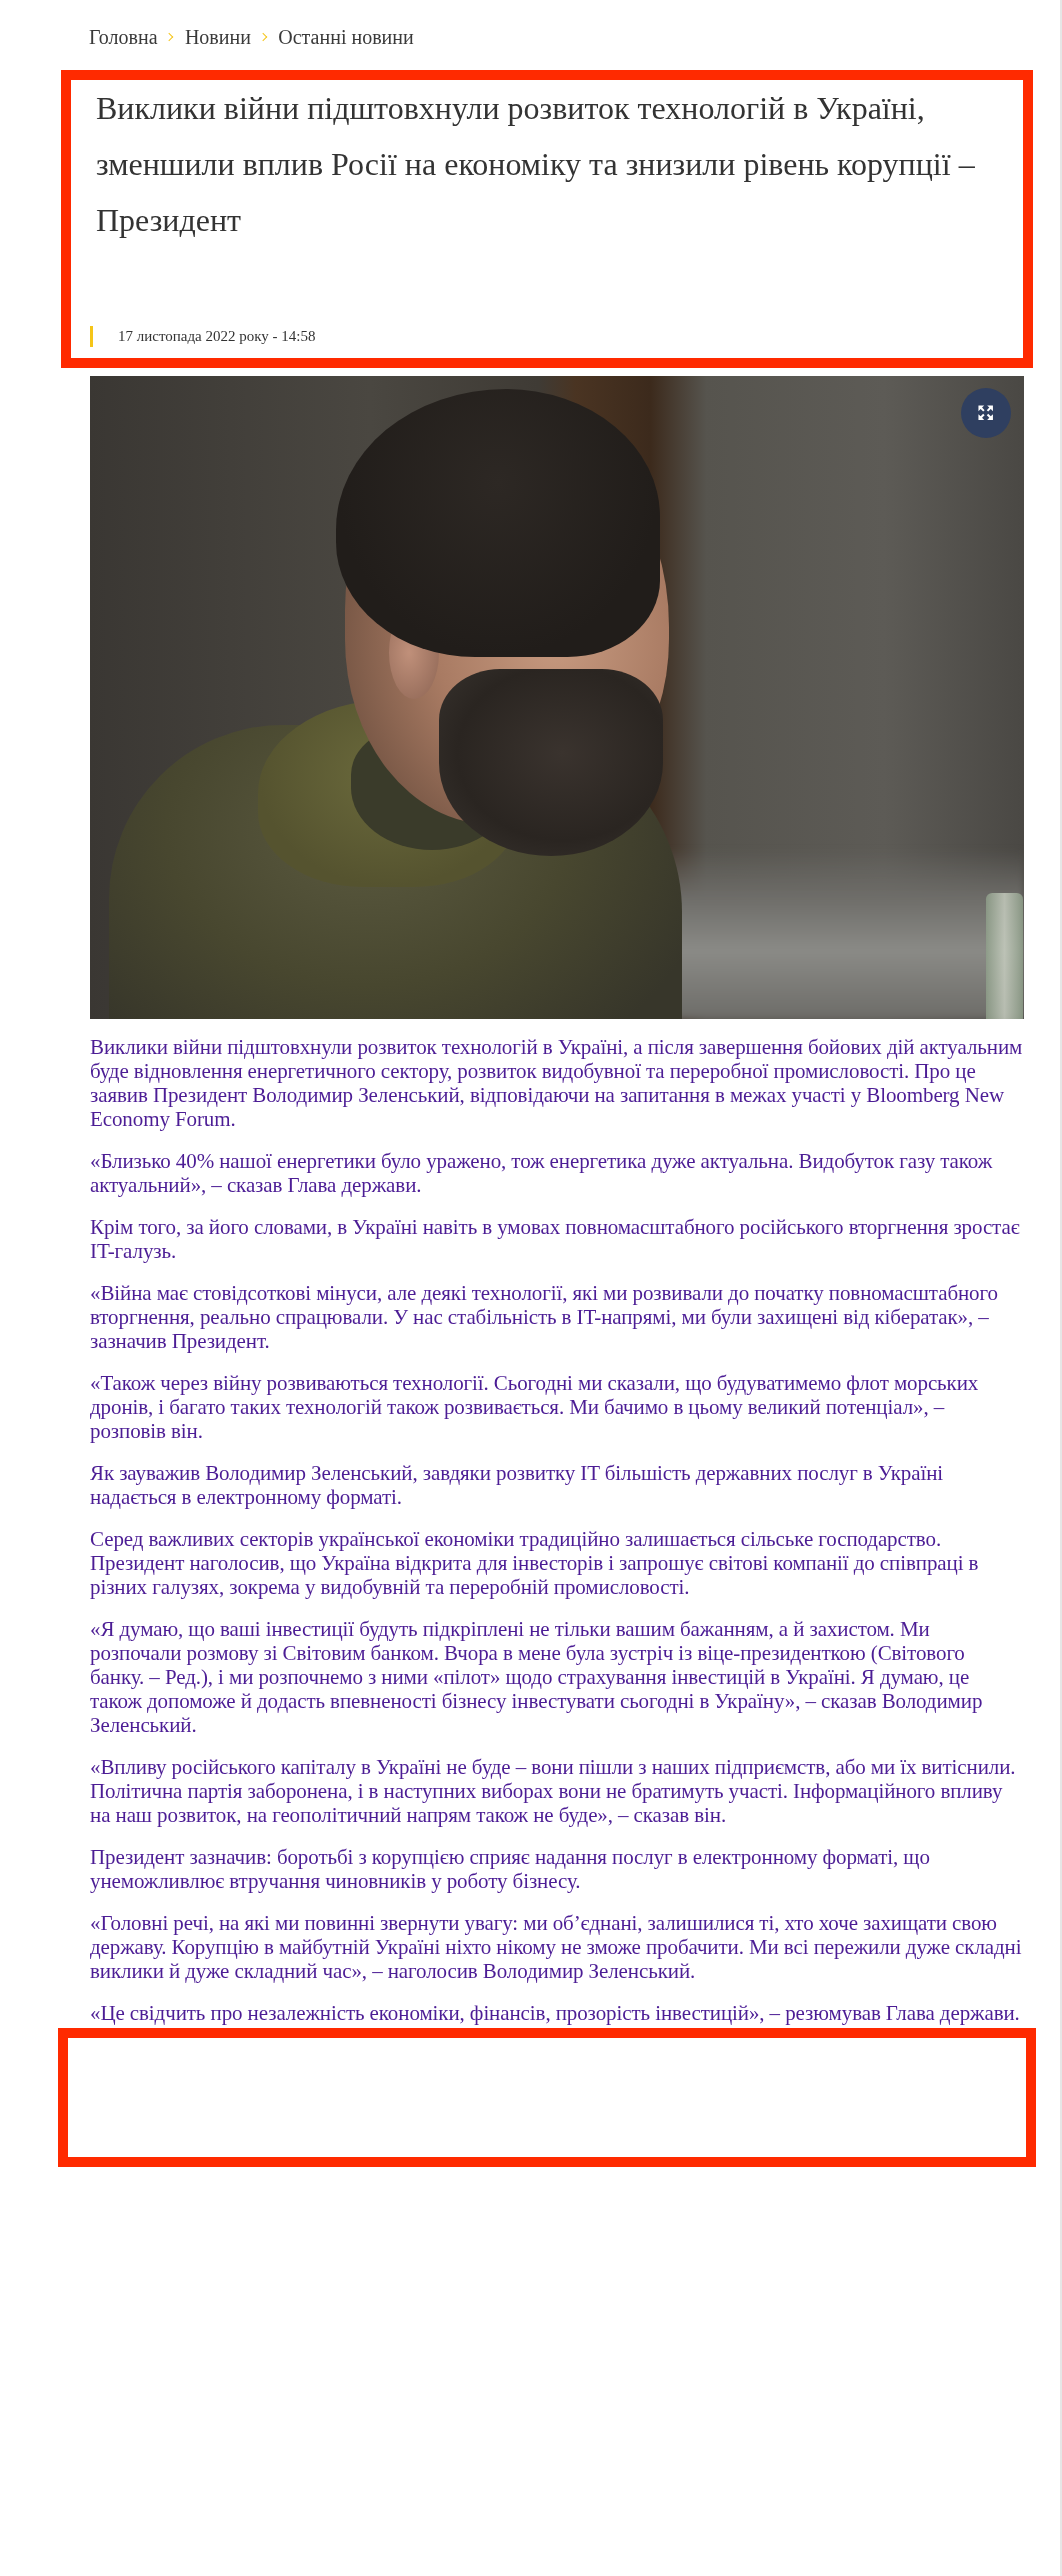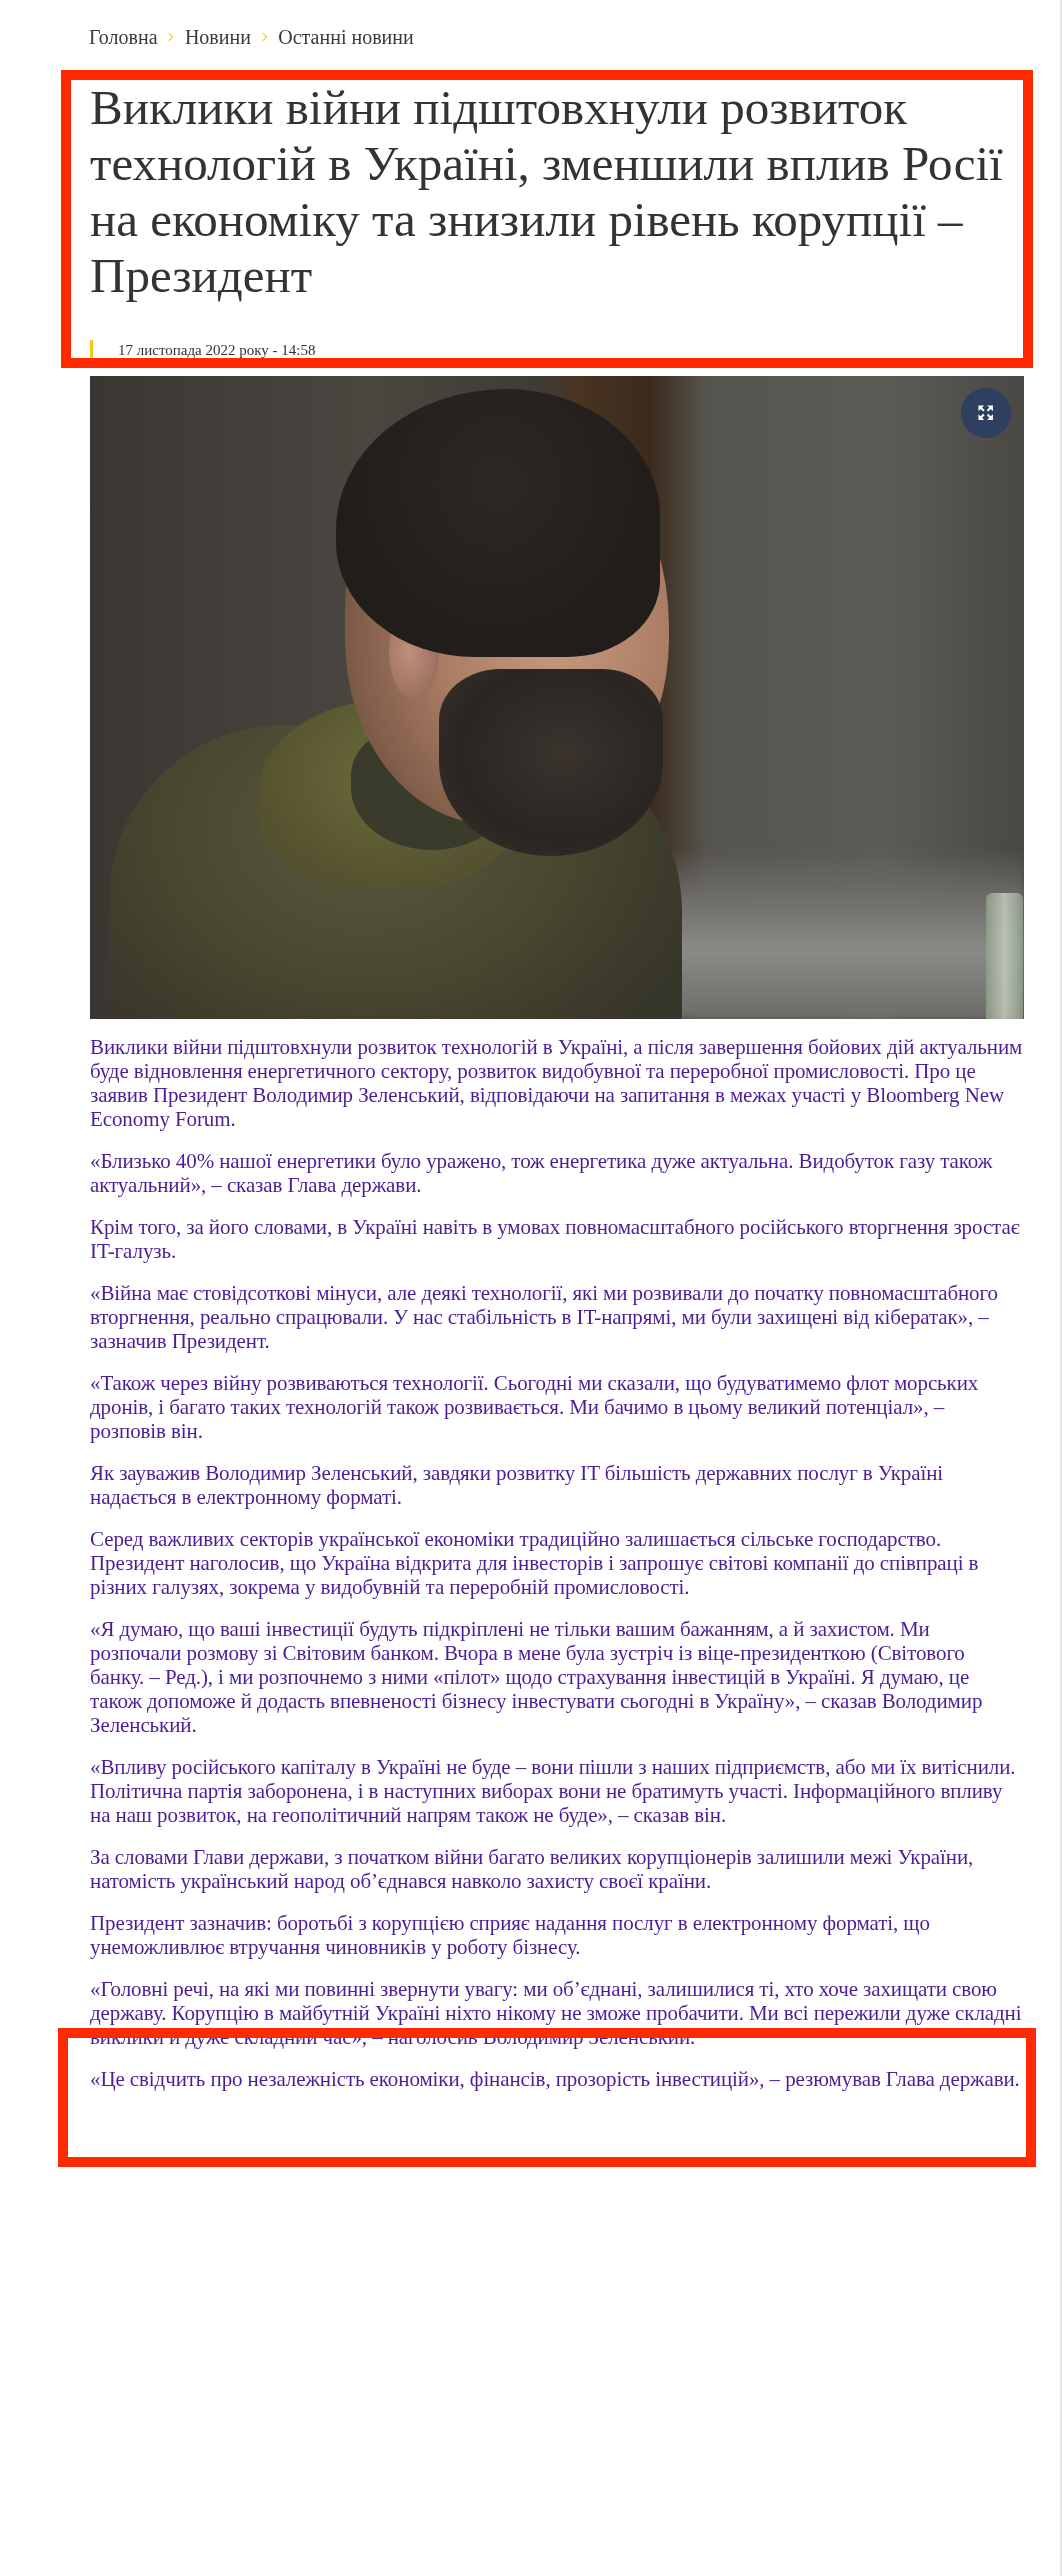--- a/index.html
+++ b/index.html
@@ -11,23 +11,23 @@
   .breadcrumb { position: absolute; left: 89px; top: 27px; height: 20px; display: flex; align-items: center;
                 font-size: 20px; color: #3a3a3a; white-space: nowrap; }
   .breadcrumb .crumb { text-decoration: none; color: #3a3a3a; }
   .breadcrumb .sep { display: inline-block; width: 6.2px; height: 6.2px; border-right: 1.2px solid #f5c518; border-top: 1.2px solid #f5c518;
                      transform: rotate(45deg); margin: 0 12.5px 0 8.7px; }
 
   .hl-box { position: absolute; border: 10px solid #ff2a00; pointer-events: none; }
   .hl-title { left: 61px; top: 70px; width: 972px; height: 298px; }
   .hl-quote { left: 58px; top: 2028px; width: 978px; height: 139px; }
 
-  .title { position: absolute; left: 90px; top: 80px; width: 934px; font-size: 49px; line-height: 56px; font-weight: normal; color: #333333; }
+  .title { position: absolute; left: 96px; top: 80px; width: 934px; font-size: 32px; line-height: 56px; font-weight: normal; color: #333333; }
 
-  .date-row { position: absolute; left: 90px; top: 340px; height: 21px; display: flex; align-items: center; }
+  .date-row { position: absolute; left: 90px; top: 326px; height: 21px; display: flex; align-items: center; }
   .date-bar { width: 2.5px; height: 21px; background: #f5c518; }
   .date-text { margin-left: 25.5px; font-size: 15px; color: #333333; white-space: nowrap; }
 
   .photo { position: absolute; left: 90px; top: 376px; width: 934px; height: 643px; overflow: hidden;
            background: linear-gradient(90deg, #3a3733 0%, #4a4741 30%, #3f3b35 48%, #4a3422 52%, #3c2a1c 60%, #56544e 66%, #5d5b56 85%, #4a4844 100%); }
   .photo .table-blur { position: absolute; left: 529px; top: 473px; width: 405px; height: 170px;
            background: linear-gradient(180deg, rgba(80,78,74,0.0) 0%, #6f6e6a 30%, #8a8a86 60%, #6d6c68 100%); filter: blur(3.7px); }
   .photo .bottle { position: absolute; left: 896px; top: 517px; width: 37px; height: 126px; background: linear-gradient(90deg,#8fa08a,#c9d0c2,#8fa08a); border-radius: 6.2px 6.2px 0 0; opacity: .8; }
   .photo .body-shape { position: absolute; left: 18.7px; top: 349px; width: 573px; height: 349px; border-radius: 174px 187px 0 0;
            background: radial-gradient(ellipse at 45% 30%, #5b5a40 0%, #48472f 45%, #37362a 80%); }
@@ -100,20 +100,19 @@
 <article class="article">
   <p>Виклики війни підштовхнули розвиток технологій в Україні, а після завершення бойових дій актуальним буде відновлення енергетичного сектору, розвиток видобувної та переробної промисловості. Про це заявив Президент Володимир Зеленський, відповідаючи на запитання в межах участі у Bloomberg New Economy Forum.</p>
   <p>«Близько 40% нашої енергетики було уражено, тож енергетика дуже актуальна. Видобуток газу також актуальний», – сказав Глава держави.</p>
   <p>Крім того, за його словами, в Україні навіть в умовах повномасштабного російського вторгнення зростає IT-галузь.</p>
   <p>«Війна має стовідсоткові мінуси, але деякі технології, які ми розвивали до початку повномасштабного вторгнення, реально спрацювали. У нас стабільність в IT-напрямі, ми були захищені від кібератак», – зазначив Президент.</p>
   <p>«Також через війну розвиваються технології. Сьогодні ми сказали, що будуватимемо флот морських дронів, і багато таких технологій також розвивається. Ми бачимо в цьому великий потенціал», – розповів він.</p>
   <p>Як зауважив Володимир Зеленський, завдяки розвитку IT більшість державних послуг в Україні надається в електронному форматі.</p>
   <p>Серед важливих секторів української економіки традиційно залишається сільське господарство. Президент наголосив, що Україна відкрита для інвесторів і запрошує світові компанії до співпраці в різних галузях, зокрема у видобувній та переробній промисловості.</p>
   <p>«Я думаю, що ваші інвестиції будуть підкріплені не тільки вашим бажанням, а й захистом. Ми розпочали розмову зі Світовим банком. Вчора в мене була зустріч із віце-президенткою (Світового банку. – Ред.), і ми розпочнемо з ними «пілот» щодо страхування інвестицій в Україні. Я думаю, це також допоможе й додасть впевненості бізнесу інвестувати сьогодні в Україну», – сказав Володимир Зеленський.</p>
   <p class="quote-hl">«Впливу російського капіталу в Україні не буде – вони пішли з наших підприємств, або ми їх витіснили. Політична партія заборонена, і в наступних виборах вони не братимуть участі. Інформаційного впливу на наш розвиток, на геополітичний напрям також не буде», – сказав він.</p>
-  <p>За словами Глави держави, з початком війни багато великих корупціонерів залишили межі України, натомість український народ об’єднався навколо захисту своєї країни.</p>
   <p>Президент зазначив: боротьбі з корупцією сприяє надання послуг в електронному форматі, що унеможливлює втручання чиновників у роботу бізнесу.</p>
   <p>«Головні речі, на які ми повинні звернути увагу: ми об’єднані, залишилися ті, хто хоче захищати свою державу. Корупцію в майбутній Україні ніхто нікому не зможе пробачити. Ми всі пережили дуже складні виклики й дуже складний час», – наголосив Володимир Зеленський.</p>
   <p>«Це свідчить про незалежність економіки, фінансів, прозорість інвестицій», – резюмував Глава держави.</p>
 </article>
 
 <div class="hl-box hl-quote"></div>
 
 
 </body></html>

